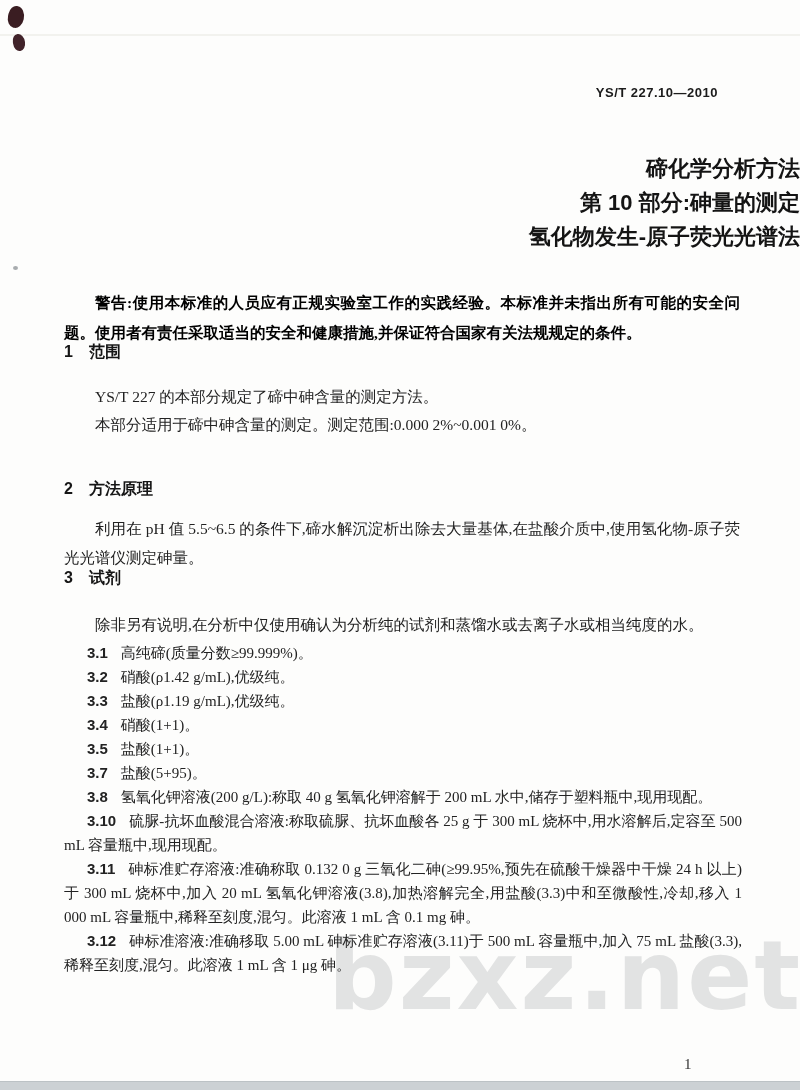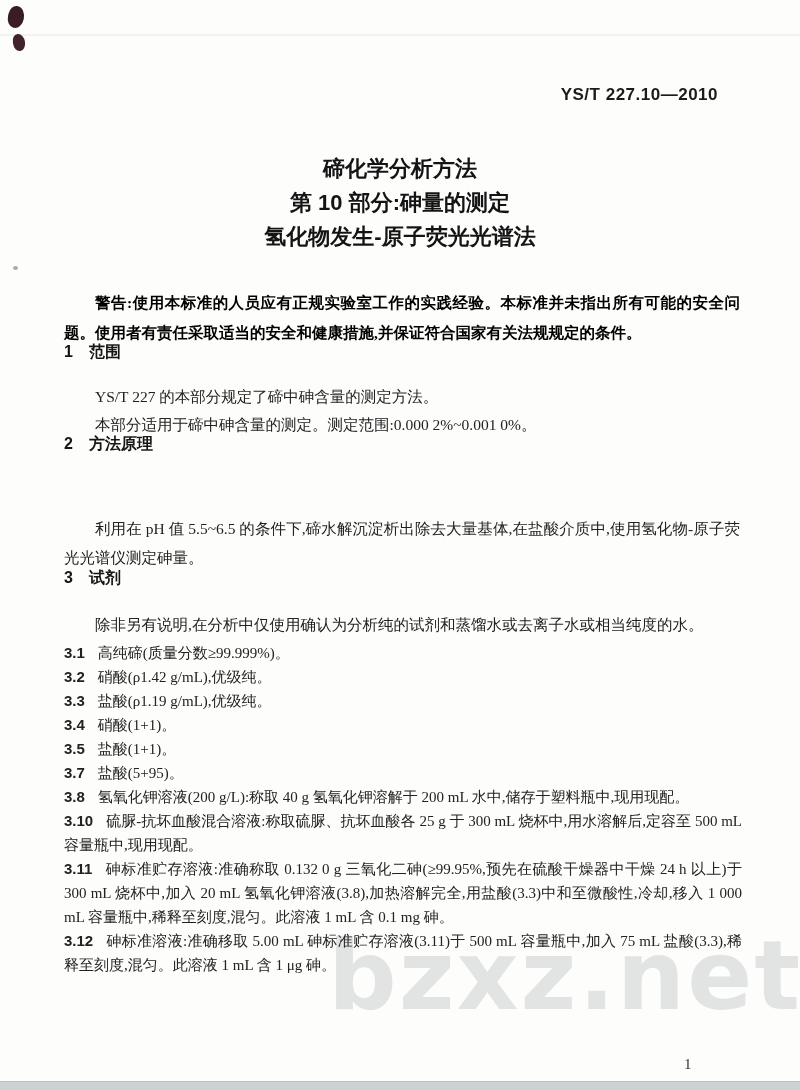--- a/index.html
+++ b/index.html
@@ -14,59 +14,59 @@
   }
   .scan-line{position:absolute;left:0;top:34px;width:100%;height:2px;background:#f2f2ee;}
   .ink-mark{position:absolute;background:#3a1d22;border-radius:45% 55% 50% 50%;}
   .ink-mark.m1{left:8px;top:6px;width:16px;height:22px;transform:rotate(12deg);}
   .ink-mark.m2{left:13px;top:34px;width:12px;height:17px;transform:rotate(-8deg);background:#41232a;}
   .speck{position:absolute;left:13px;top:266px;width:5px;height:4px;background:#a7abae;border-radius:50%;}
 
   .std-code{
     position:absolute;top:85px;right:82px;
     font-family:"Liberation Sans","DejaVu Sans",sans-serif;
-    font-weight:bold;font-size:17px;letter-spacing:0.5px;color:#1b1b1b;
+    font-weight:bold;font-size:13px;letter-spacing:0.5px;color:#1b1b1b;
   }
   .doc-title{
     position:absolute;top:152px;left:0;width:100%;
-    text-align:center;
+    text-align:right;
     font-family:"Liberation Sans","DejaVu Sans",sans-serif;
     font-weight:bold;font-size:22px;line-height:34px;color:#141414;
   }
   .warning{
     position:absolute;left:64px;top:272px;width:676px;
     font-weight:bold;font-size:15.5px;line-height:30px;
     text-indent:2em;text-align:justify;color:#000000;
   }
   .sec-head{
     position:absolute;left:64px;
     font-family:"Liberation Sans","DejaVu Sans",sans-serif;
     font-weight:bold;font-size:16px;color:#161616;
   }
   .sec-head .sec-num{margin-right:16px;}
   .sec1-head{top:342px;}
-  .sec2-head{top:434px;}
+  .sec2-head{top:479px;}
   .sec3-head{top:568px;}
   .body-par{
     position:absolute;left:64px;width:676px;margin:0;
     font-size:15.5px;line-height:28.5px;
     text-indent:2em;text-align:justify;color:#222;
   }
   .p1a{top:383px;}
   .p1b{top:411px;}
   .p2a{top:499px;margin-top:16px;}
   .p3i{top:611px;}
   .reagents{
     position:absolute;left:64px;top:641px;width:678px;
     font-size:15px;line-height:24px;color:#222;
   }
   .reagents p{margin:0;text-align:justify;}
   .reagents .num{
     font-family:"Liberation Sans","DejaVu Sans",sans-serif;
-    font-weight:bold;margin-right:13px;white-space:nowrap;
+    font-weight:bold;margin-right:13px;white-space:nowrap;margin-left:23px;
   }
   .page-num{
     position:absolute;left:684px;top:1056px;
     font-size:15px;color:#333;
   }
   .watermark{
     position:absolute;left:328px;top:920px;
     font-family:"DejaVu Sans",sans-serif;
     font-weight:bold;font-size:96px;letter-spacing:2px;
     color:rgba(90,95,100,0.16);

